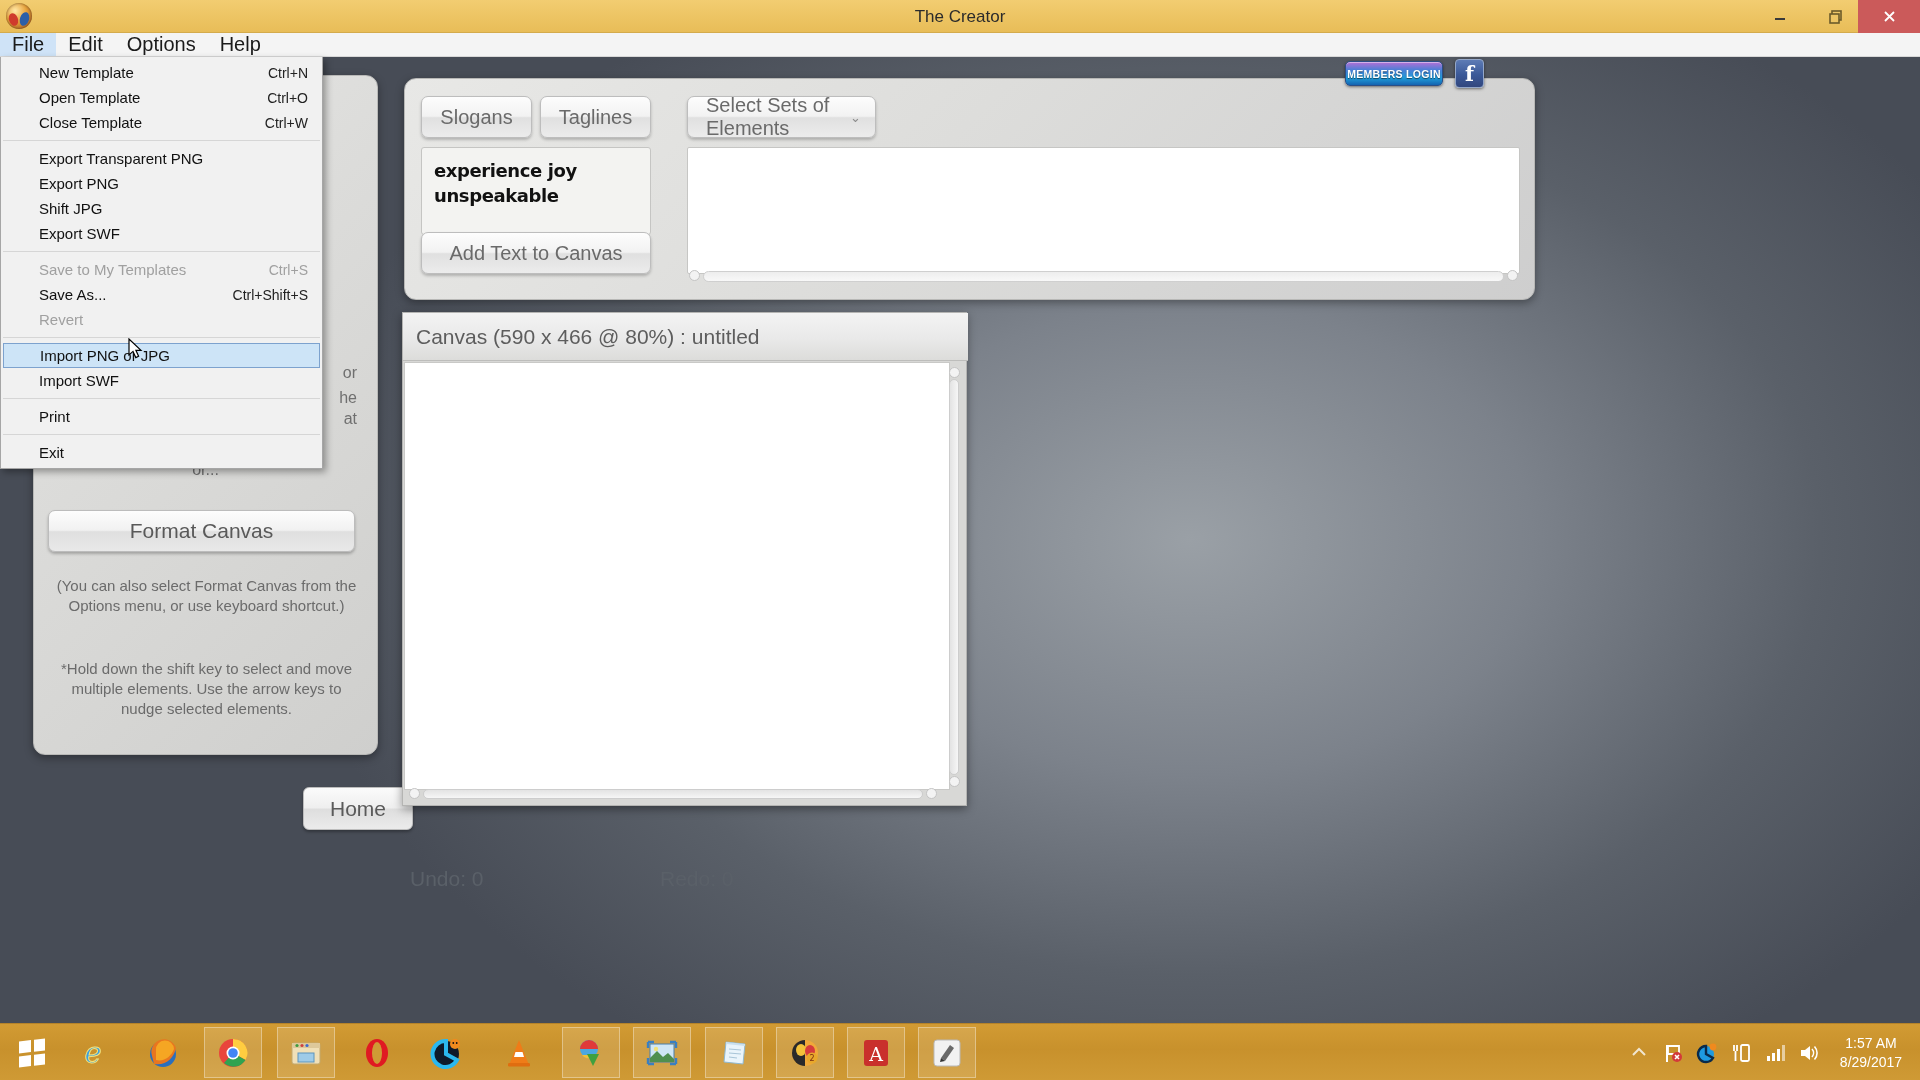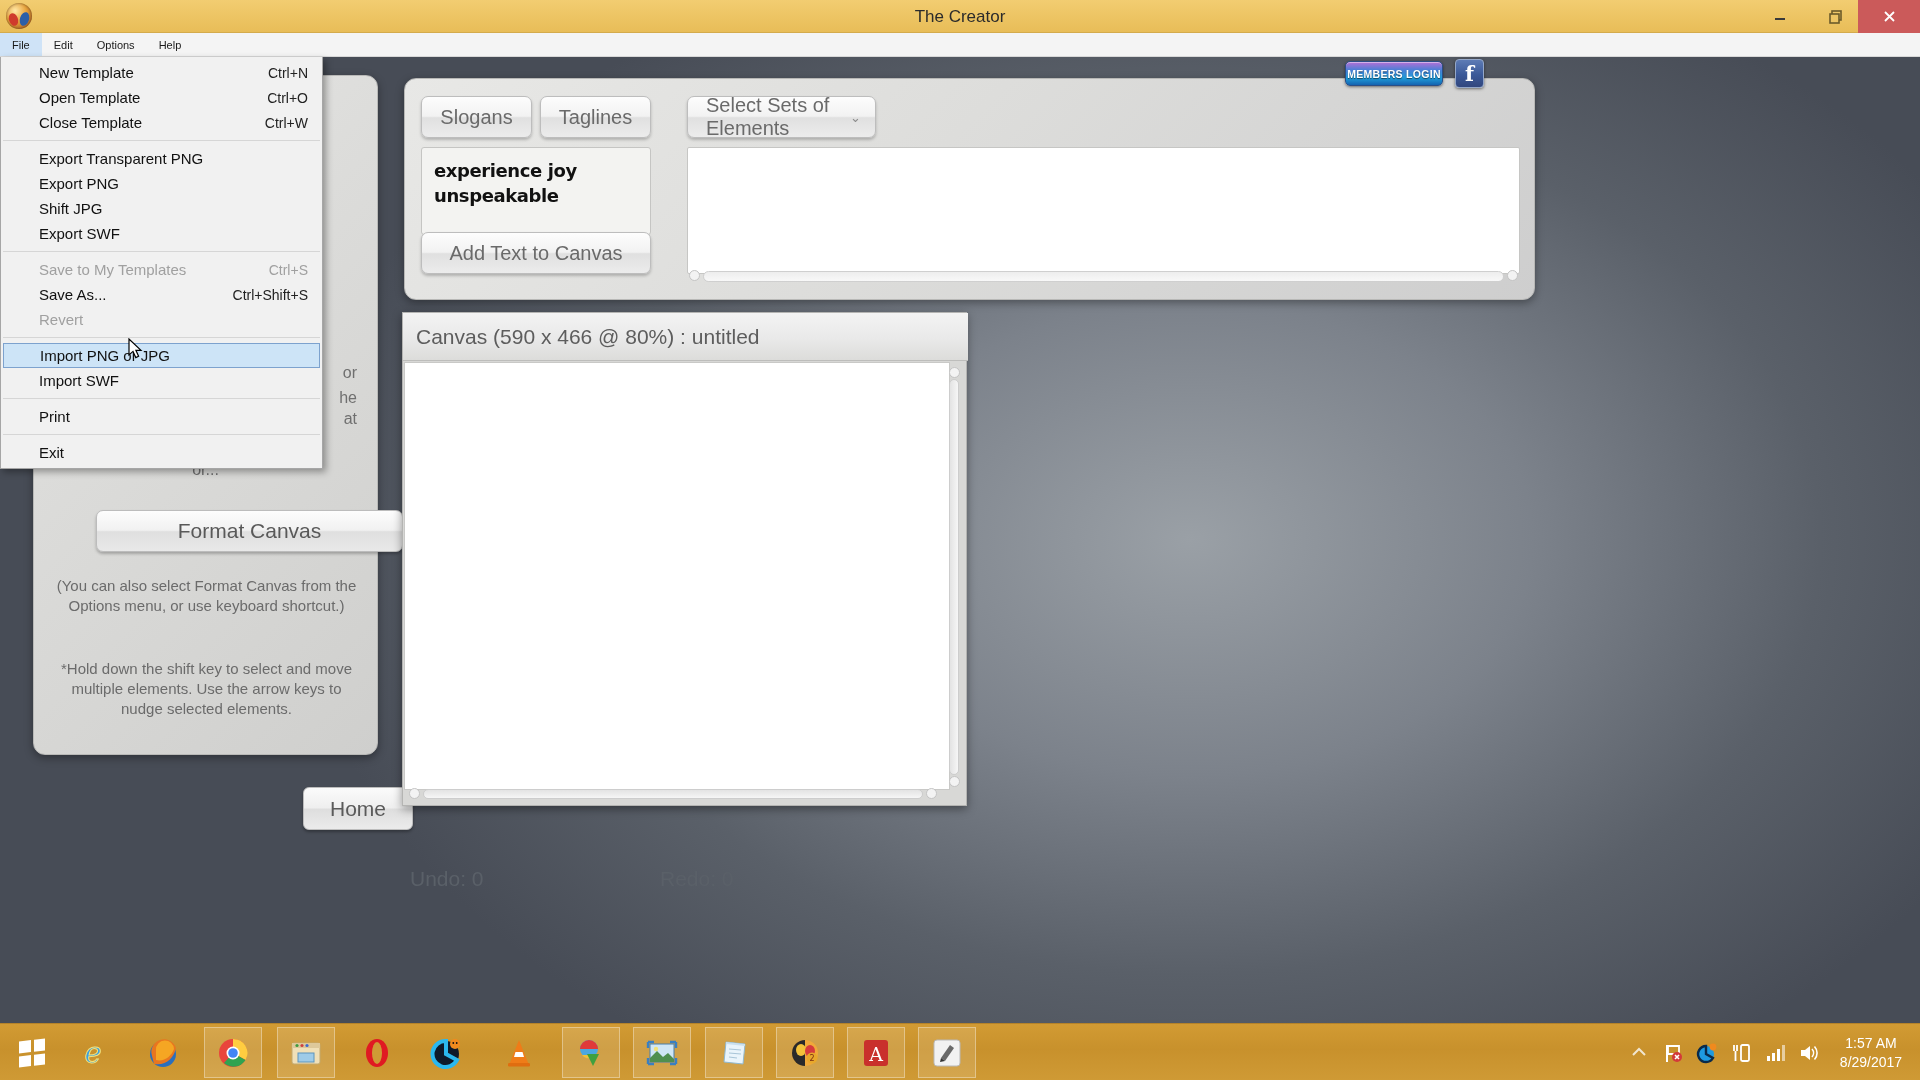--- a/index.html
+++ b/index.html
@@ -45,21 +45,21 @@
   }
   #btn-min  { right: 112px; }
   #btn-max  { right: 56px; }
   #btn-close{ right: 0; background: #cb5a5a; color: #fff; width: 62px; }
 
   
   #menubar {
     position: absolute; left: 0; top: 33px; width: 1920px; height: 24px;
     background: #f4f4f4; border-bottom: 1px solid #d8d8d8;
     display: flex; align-items: stretch;
-    font-size: 11px; color: #1a1a1a;
+    font-size: 20px; color: #1a1a1a;
   }
   .menubar-item {
     padding: 0 12px; display: flex; align-items: center; cursor: default;
   }
   .menubar-item.active { background: #cfe3f7; }
 
   
   #file-menu {
     position: absolute; left: 0; top: 57px; width: 323px;
     background: #f1f1f1;
@@ -110,21 +110,21 @@
     position: absolute; left: 0; right: 0; top: 385px; text-align: center;
     font-size: 16px; color: #6f6f6f;
   }
   #format-canvas-btn {
     position: absolute; left: 14px; top: 434px; width: 307px; height: 42px;
     border-radius: 7px;
     background: linear-gradient(to bottom, #fdfdfd 0%, #f1f1f1 48%, #dfdfdf 52%, #e9e9e9 100%);
     border: 1px solid #bcbcbc;
     box-shadow: 0 2px 3px rgba(0,0,0,.25);
     display: flex; align-items: center; justify-content: center;
-    font-size: 21px; color: #595959; margin-left: 48px;
+    font-size: 21px; color: #595959;
   }
   #sb-note1 {
     position: absolute; left: 16px; top: 500px; width: 313px;
     text-align: center; font-size: 15px; line-height: 20px; color: #6b6b6b;
   }
   #sb-note2 {
     position: absolute; left: 16px; top: 583px; width: 313px;
     text-align: center; font-size: 15px; line-height: 20px; color: #6b6b6b;
   }
   #select-templates-btn {

